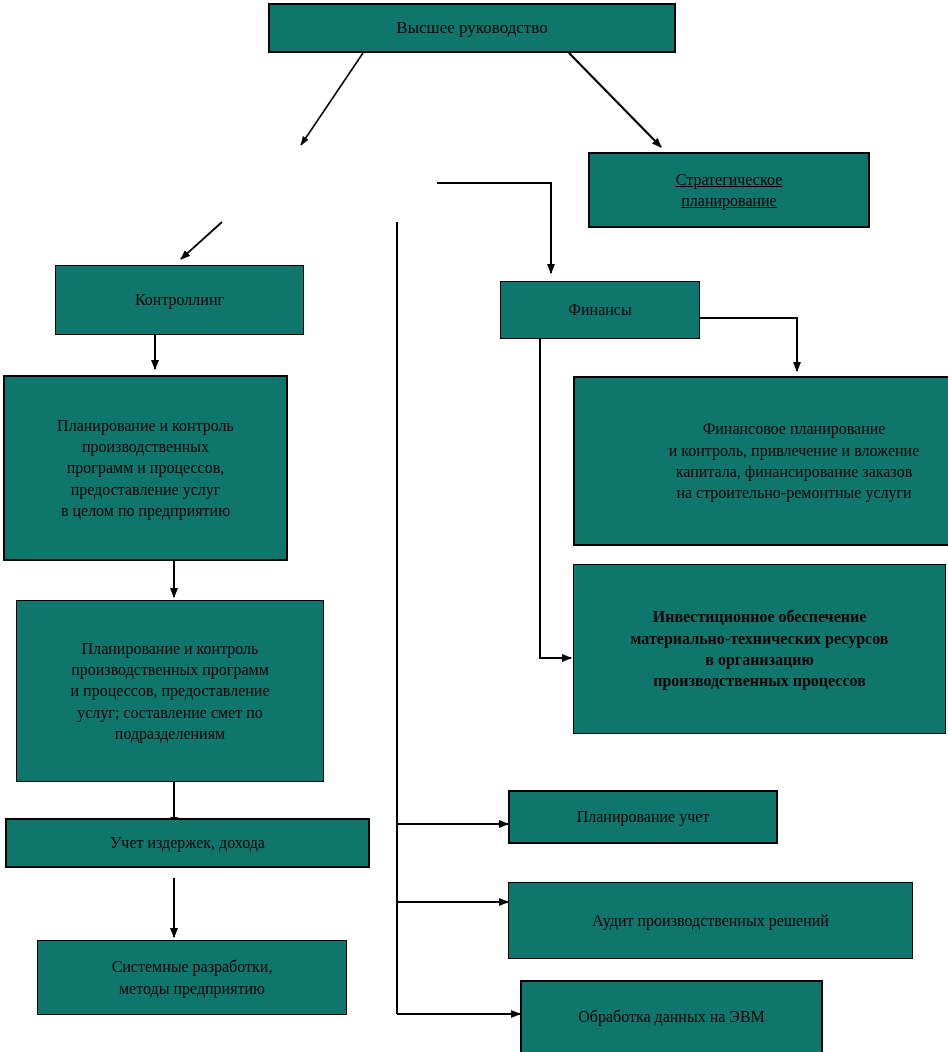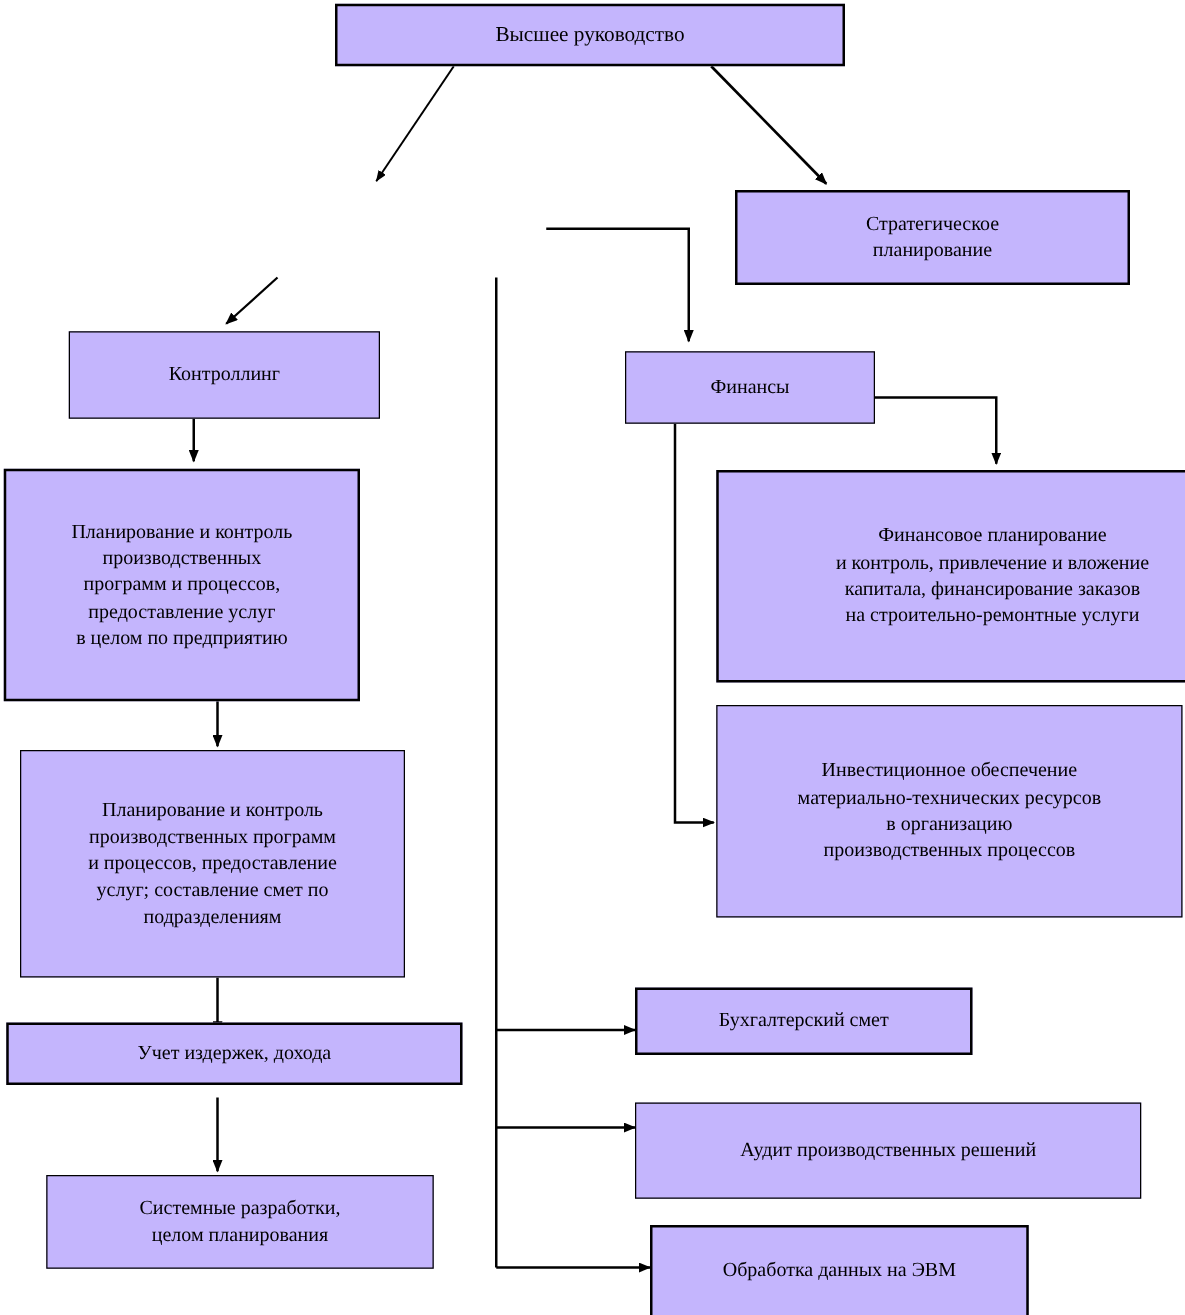--- a/index.html
+++ b/index.html
@@ -20,21 +20,21 @@
     position: absolute;
     left: 0;
     top: 0;
     width: 948px;
     height: 1052px;
   }
   .node {
     position: absolute;
     box-sizing: border-box;
     border: 2px solid #000000;
-    background: #c4b5fd;
+    background: #0f766e;
     display: flex;
     align-items: center;
     justify-content: center;
     text-align: center;
     color: #000000;
     padding: 2px 6px;
   }
   .node-label {
     display: block;
     width: 100%;
@@ -90,21 +90,21 @@
     <line x1="397" y1="902" x2="508" y2="902" stroke="#000000" stroke-width="2" marker-end="url(#arrowhead)"></line>
 
     <line x1="397" y1="1014" x2="520" y2="1014" stroke="#000000" stroke-width="2" marker-end="url(#arrowhead)"></line>
   </svg>
 
   <div class="node" style="left:268px; top:3px; width:408px; height:50px;">
     <span class="node-label fs-17">Высшее руководство</span>
   </div>
 
 
-  <div class="node" style="left:588px; top:152px; width:316px; height:76px;">
+  <div class="node" style="left:588px; top:152px; width:282px; height:76px;text-decoration:underline;">
     <span class="node-label fs-16">Стратегическое
 планирование</span>
   </div>
 
   <div class="node thin" style="left:55px; top:265px; width:249px; height:70px;">
     <span class="node-label fs-16">Контроллинг</span>
   </div>
 
   <div class="node thin" style="left:500px; top:281px; width:200px; height:58px;">
     <span class="node-label fs-16">Финансы</span>
@@ -126,38 +126,38 @@
   </div>
 
   <div class="node thin" style="left:16px; top:600px; width:308px; height:182px;">
     <span class="node-label fs-16">Планирование и контроль
 производственных программ
 и процессов, предоставление
 услуг; составление смет по
 подразделениям</span>
   </div>
 
-  <div class="node thin" style="left:573px; top:564px; width:373px; height:170px;">
+  <div class="node thin" style="left:573px; top:564px; width:373px; height:170px;font-weight:bold;">
     <span class="node-label fs-16">Инвестиционное обеспечение
 материально-технических ресурсов
 в организацию
 производственных процессов</span>
   </div>
 
   <div class="node" style="left:5px; top:818px; width:365px; height:50px;">
     <span class="node-label fs-16">Учет издержек, дохода</span>
   </div>
 
   <div class="node" style="left:508px; top:790px; width:270px; height:54px;">
-    <span class="node-label fs-16">Бухгалтерский смет</span>
+    <span class="node-label fs-16">Планирование учет</span>
   </div>
 
   <div class="node thin" style="left:37px; top:940px; width:310px; height:75px;">
     <span class="node-label fs-16">Системные разработки,
-целом планирования</span>
+методы предприятию</span>
   </div>
 
   <div class="node thin" style="left:508px; top:882px; width:405px; height:77px;">
     <span class="node-label fs-16">Аудит производственных решений</span>
   </div>
 
   <div class="node" style="left:520px; top:980px; width:303px; height:74px;">
     <span class="node-label fs-16">Обработка данных на ЭВМ</span>
   </div>
 

